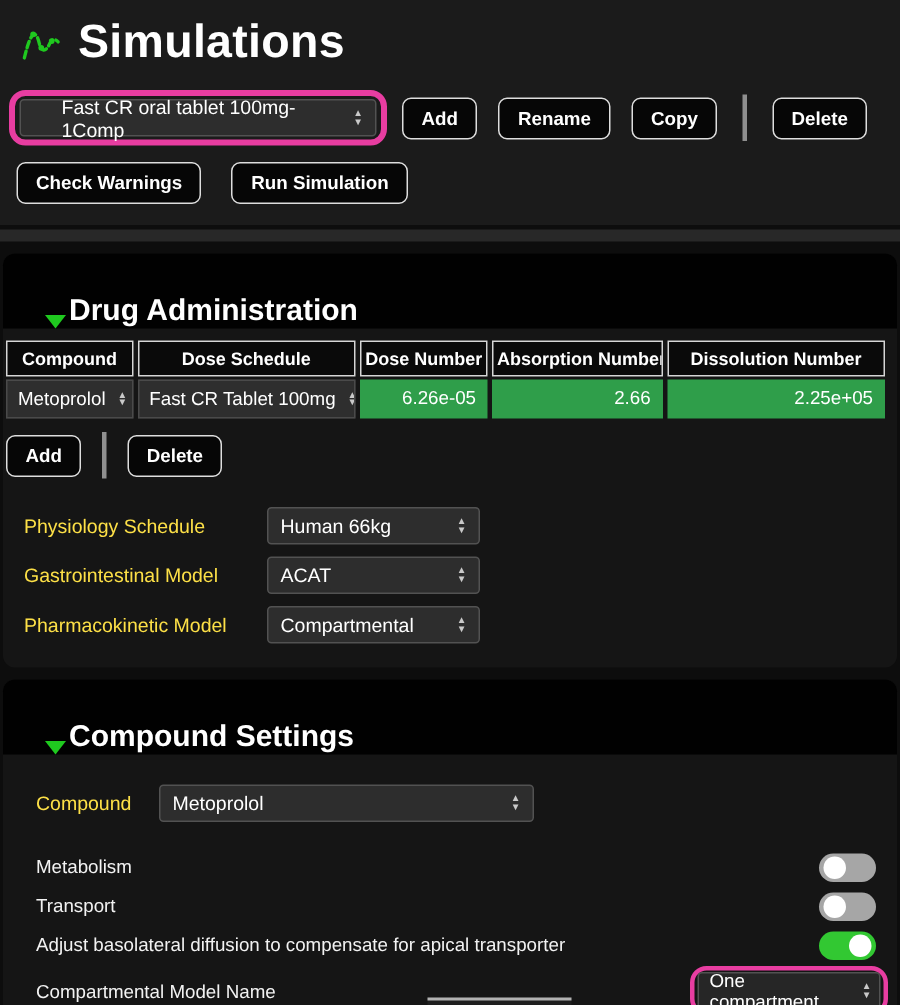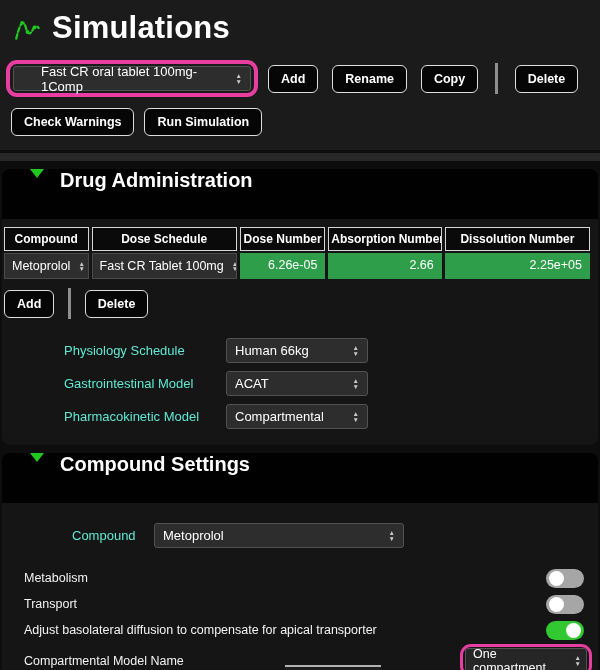--- a/index.html
+++ b/index.html
@@ -11,40 +11,40 @@
     overflow:hidden;
     position:relative;
   }
   
   .app-header { height:56px; display:flex; align-items:center; gap:11px; padding-left:14px; background:#1b1b1b; }
   .app-title { font-size:31px; font-weight:bold; letter-spacing:.2px; }
   .logo { width:27px; height:27px; display:flex; align-items:center; }
   
   .toolbar { background:#1b1b1b; padding:4px 8px 14px 6px; }
   .toolbar-row1 { display:flex; align-items:center; }
-  .toolbar-row2 { display:flex; gap:10px; margin:11px 0 0 5px; }
+  .toolbar-row2 { display:flex; gap:20px; margin:11px 0 0 5px; }
   
   .btn {
     background:#060606; color:#fff; border:1.5px solid #dedede; border-radius:6px;
     padding:6px 12px; font-size:12.5px; font-weight:bold; font-family:inherit; cursor:pointer; white-space:nowrap;
   }
   .vdivider { width:2.5px; height:31px; background:#8f8f8f; }
   .select {
     display:flex; align-items:center; justify-content:space-between;
     background:#2d2d2d; border:1px solid #525252; border-radius:3px;
     padding:3px 8px; font-size:13px; color:#fff; cursor:pointer; height:25px;
   }
   .stepper { display:flex; flex-direction:column; align-items:center; margin-left:8px; color:#c9c9c9; flex:none; }
   .stepper span { font-size:6.5px; line-height:5.5px; }
   .pink-ring { display:inline-block; border:4px solid #e83da1; border-radius:11px; padding:2px 3px; background:transparent; }
   
   .strip { height:8px; background:#282828; margin-top:3px; }
   
   .card { margin:8px 2px 0; background:#151515; border-radius:8px; }
-  .card-header { display:flex; align-items:flex-start; gap:16px; background:#010101; border-radius:8px 8px 0 0; height:50px; padding-left:28px; cursor:pointer; }
+  .card-header { display:flex; align-items:flex-end; gap:2px; background:#010101; border-radius:8px 8px 0 0; height:50px; padding-left:28px; cursor:pointer; }
   .card-title { font-size:20px; font-weight:bold; }
   .tri-down { width:0; height:0; border-left:7px solid transparent; border-right:7px solid transparent; border-top:9px solid #1fc91f; }
   
   .dtable { margin:8px 8px 0 2px; }
   .dtable-head, .dtable-row { display:flex; gap:3px; }
   .dtable-row { margin-top:2px; }
   .hcell {
     border:1px solid #d6d6d6; background:#0a0a0a; font-weight:bold; font-size:12px;
     text-align:center; padding:4px 2px; white-space:nowrap; overflow:hidden;
   }
@@ -52,21 +52,21 @@
   .cell-select {
     display:flex; align-items:center; justify-content:space-between;
     background:#2e2e2e; border:1px solid #4a4a4a; font-size:12.5px; padding:2px 4px 2px 7px; height:26px; cursor:pointer;
     white-space:nowrap; overflow:hidden;
   }
   .cell-green { background:#2f9e4a; color:#fff; font-size:12.5px; text-align:right; padding:5px 8px 0 2px; height:26px; cursor:text; }
   .btn-row { display:flex; align-items:center; gap:14px; margin:9px 0 0 2px; }
   
   .fields { margin:15px 0 0 14px; padding-bottom:12px; }
   .field-row { display:flex; align-items:center; height:33px; }
-  .field-label { width:162px; font-size:13px; color:#5eead4;margin-left:48px; }
+  .field-label { width:162px; font-size:13px; color:#fde047; }
   .w142 { width:142px; }
   
   .compound-row { display:flex; align-items:center; margin:20px 0 0 22px; }
   .compound-row .field-label { width:82px; }
   .w250 { width:250px; }
   .toggle-rows { margin:17px 14px 0 22px; }
   .toggle-row { display:flex; align-items:center; justify-content:space-between; height:26px; }
   .toggle-label { font-size:12.5px; color:#f2f2f2; }
   .toggle { position:relative; width:38px; height:19px; border-radius:10px; background:#a6a6a6; cursor:pointer; flex:none; }
   .toggle .knob { position:absolute; top:2px; left:3px; width:15px; height:15px; border-radius:50%; background:#fff; }

